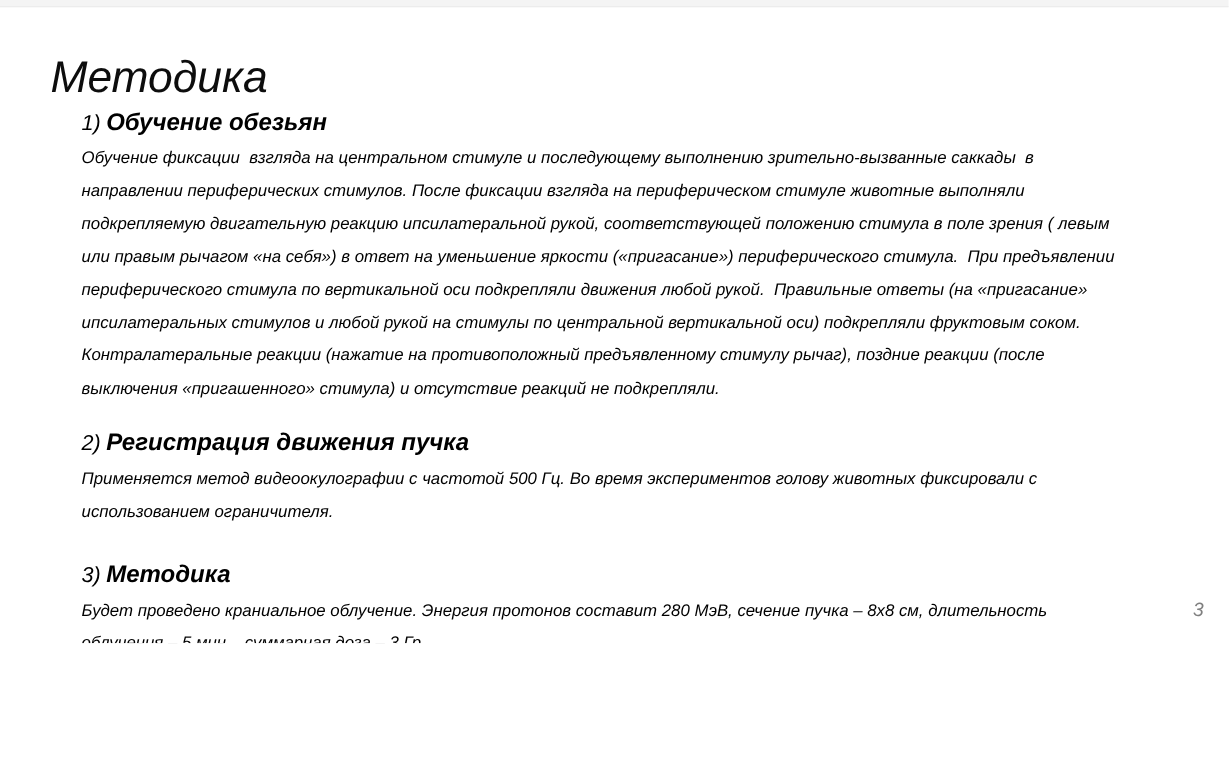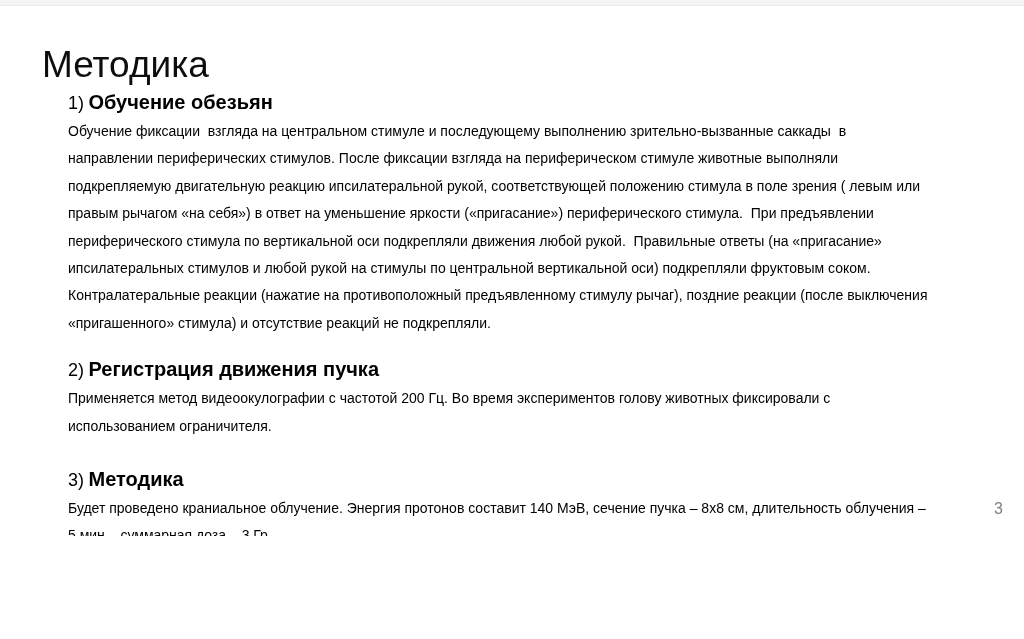--- a/index.html
+++ b/index.html
@@ -8,20 +8,21 @@
     background: #ffffff;
     font-family: "Liberation Sans", sans-serif;
     color: #000000;
   }
   .slide {
     position: relative;
     width: 1024px;
     height: 536px;
     background: #ffffff;
     overflow: hidden;
+    font-style: italic;
   }
   .top-strip {
     position: absolute;
     top: 0; left: 0;
     width: 100%;
     height: 5px;
     background: #f4f4f4;
     border-bottom: 1px solid #ececec;
   }
   .slide-title {
@@ -82,26 +83,26 @@
 
     <div class="section">
       <p class="section-heading"><span class="section-number">1)</span><span> </span><span class="section-title">Обучение обезьян</span></p>
       <p class="section-body">Обучение фиксации  взгляда на центральном стимуле и последующему выполнению зрительно-вызванные саккады  в направлении периферических стимулов. После фиксации взгляда на периферическом стимуле животные выполняли подкрепляемую двигательную реакцию ипсилатеральной рукой, соответствующей положению стимула в поле зрения ( левым или правым рычагом «на себя») в ответ на уменьшение яркости («пригасание») периферического стимула.  При предъявлении периферического стимула по вертикальной оси подкрепляли движения любой рукой.  Правильные ответы (на «пригасание» ипсилатеральных стимулов и любой рукой на стимулы по центральной вертикальной оси) подкрепляли фруктовым соком. Контралатеральные реакции (нажатие на противоположный предъявленному стимулу рычаг), поздние реакции (после выключения «пригашенного» стимула) и отсутствие реакций не подкрепляли.</p>
     </div>
 
     <div class="gap-1"></div>
 
     <div class="section">
       <p class="section-heading"><span class="section-number">2)</span><span> </span><span class="section-title">Регистрация движения пучка</span></p>
-      <p class="section-body">Применяется метод видеоокулографии с частотой 200 Гц. Во время экспериментов голову животных фиксировали с использованием ограничителя.</p>
+      <p class="section-body">Применяется метод видеоокулографии с частотой 500 Гц. Во время экспериментов голову животных фиксировали с использованием ограничителя.</p>
     </div>
 
     <div class="gap-2"></div>
 
     <div class="section">
       <p class="section-heading"><span class="section-number">3)</span><span> </span><span class="section-title">Методика</span></p>
-      <p class="section-body">Будет проведено краниальное облучение. Энергия протонов составит 140 МэВ, сечение пучка – 8х8 см, длительность облучения – 5 мин.,  суммарная доза – 3 Гр.</p>
+      <p class="section-body">Будет проведено краниальное облучение. Энергия протонов составит 280 МэВ, сечение пучка – 8х8 см, длительность облучения – 5 мин.,  суммарная доза – 3 Гр.</p>
     </div>
 
   </div>
 
   <div class="page-number">3</div>
 </div>
 
 </body></html>

